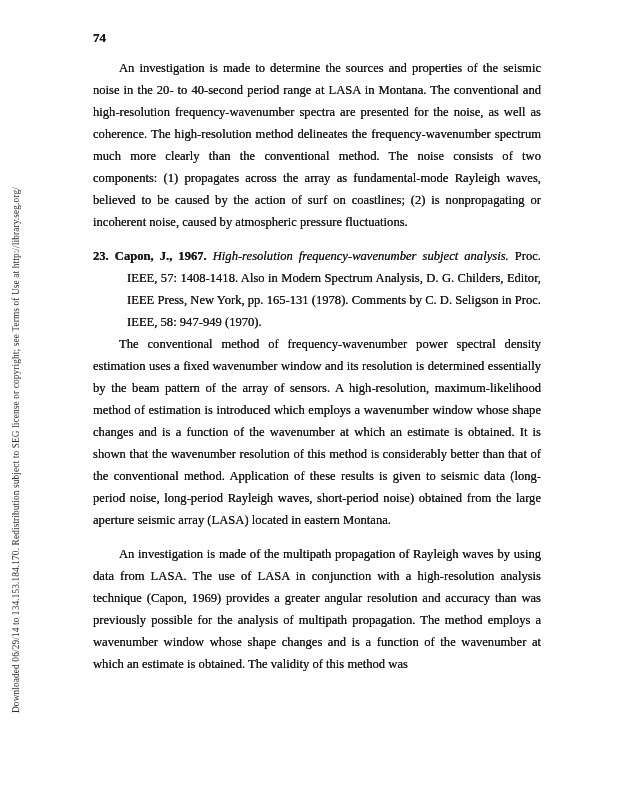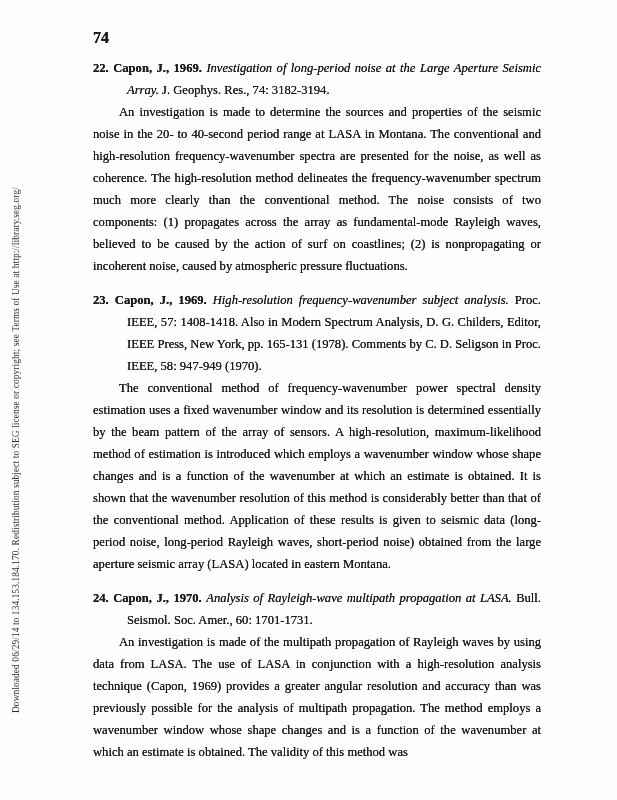--- a/index.html
+++ b/index.html
@@ -29,21 +29,21 @@
     color: #2d2d2d;
   }
   .content {
     position: absolute;
     left: 93px;
     top: 30px;
     width: 448px;
   }
   .page-number {
     font-weight: bold;
-    font-size: 16px;
+    font-size: 13px;
     line-height: 15px;
     text-shadow: 0 0 0.3px currentColor;
   }
   .entry { margin-top: 12px; }
   .citation, .abstract {
     font-size: 12.6px;
     line-height: 22px;
     text-align: justify;
     text-shadow: 0 0 0.3px currentColor;
   }
@@ -60,40 +60,30 @@
 
 <div class="scan-page">
 
   <div class="watermark">Downloaded 06/29/14 to 134.153.184.170. Redistribution subject to SEG license or copyright; see Terms of Use at http://library.seg.org/</div>
 
   <div class="content">
 
     <div class="page-number">74</div>
 
     <section class="entry">
-      <p class="citation">
-        <span class="cite-head">22. Capon, J., 1969.</span>
-        <span class="cite-title">Investigation of long-period noise at the Large Aperture Seismic Array.</span>
-        <span class="cite-src">J. Geophys. Res., 74: 3182-3194.</span>
-      </p>
       <p class="abstract">An investigation is made to determine the sources and properties of the seismic noise in the 20- to 40-second period range at LASA in Montana. The conventional and high-resolution frequency-wavenumber spectra are presented for the noise, as well as coherence. The high-resolution method delineates the frequency-wavenumber spectrum much more clearly than the conventional method. The noise consists of two components: (1) propagates across the array as fundamental-mode Rayleigh waves, believed to be caused by the action of surf on coastlines; (2) is nonpropagating or incoherent noise, caused by atmospheric pressure fluctuations.</p>
     </section>
 
     <section class="entry">
       <p class="citation">
-        <span class="cite-head">23. Capon, J., 1969.</span>
+        <span class="cite-head">23. Capon, J., 1967.</span>
         <span class="cite-title">High-resolution frequency-wavenumber subject analysis.</span>
         <span class="cite-src">Proc. IEEE, 57: 1408-1418. Also in Modern Spectrum Analysis, D. G. Childers, Editor, IEEE Press, New York, pp. 165-131 (1978). Comments by C. D. Seligson in Proc. IEEE, 58: 947-949 (1970).</span>
       </p>
       <p class="abstract">The conventional method of frequency-wavenumber power spectral density estimation uses a fixed wavenumber window and its resolution is determined essentially by the beam pattern of the array of sensors. A high-resolution, maximum-likelihood method of estimation is introduced which employs a wavenumber window whose shape changes and is a function of the wavenumber at which an estimate is obtained. It is shown that the wavenumber resolution of this method is considerably better than that of the conventional method. Application of these results is given to seismic data (long-period noise, long-period Rayleigh waves, short-period noise) obtained from the large aperture seismic array (LASA) located in eastern Montana.</p>
     </section>
 
     <section class="entry">
-      <p class="citation">
-        <span class="cite-head">24. Capon, J., 1970.</span>
-        <span class="cite-title">Analysis of Rayleigh-wave multipath propagation at LASA.</span>
-        <span class="cite-src">Bull. Seismol. Soc. Amer., 60: 1701-1731.</span>
-      </p>
       <p class="abstract">An investigation is made of the multipath propagation of Rayleigh waves by using data from LASA. The use of LASA in conjunction with a high-resolution analysis technique (Capon, 1969) provides a greater angular resolution and accuracy than was previously possible for the analysis of multipath propagation. The method employs a wavenumber window whose shape changes and is a function of the wavenumber at which an estimate is obtained. The validity of this method was</p>
     </section>
 
   </div>
 </div>
 
 </body></html>

